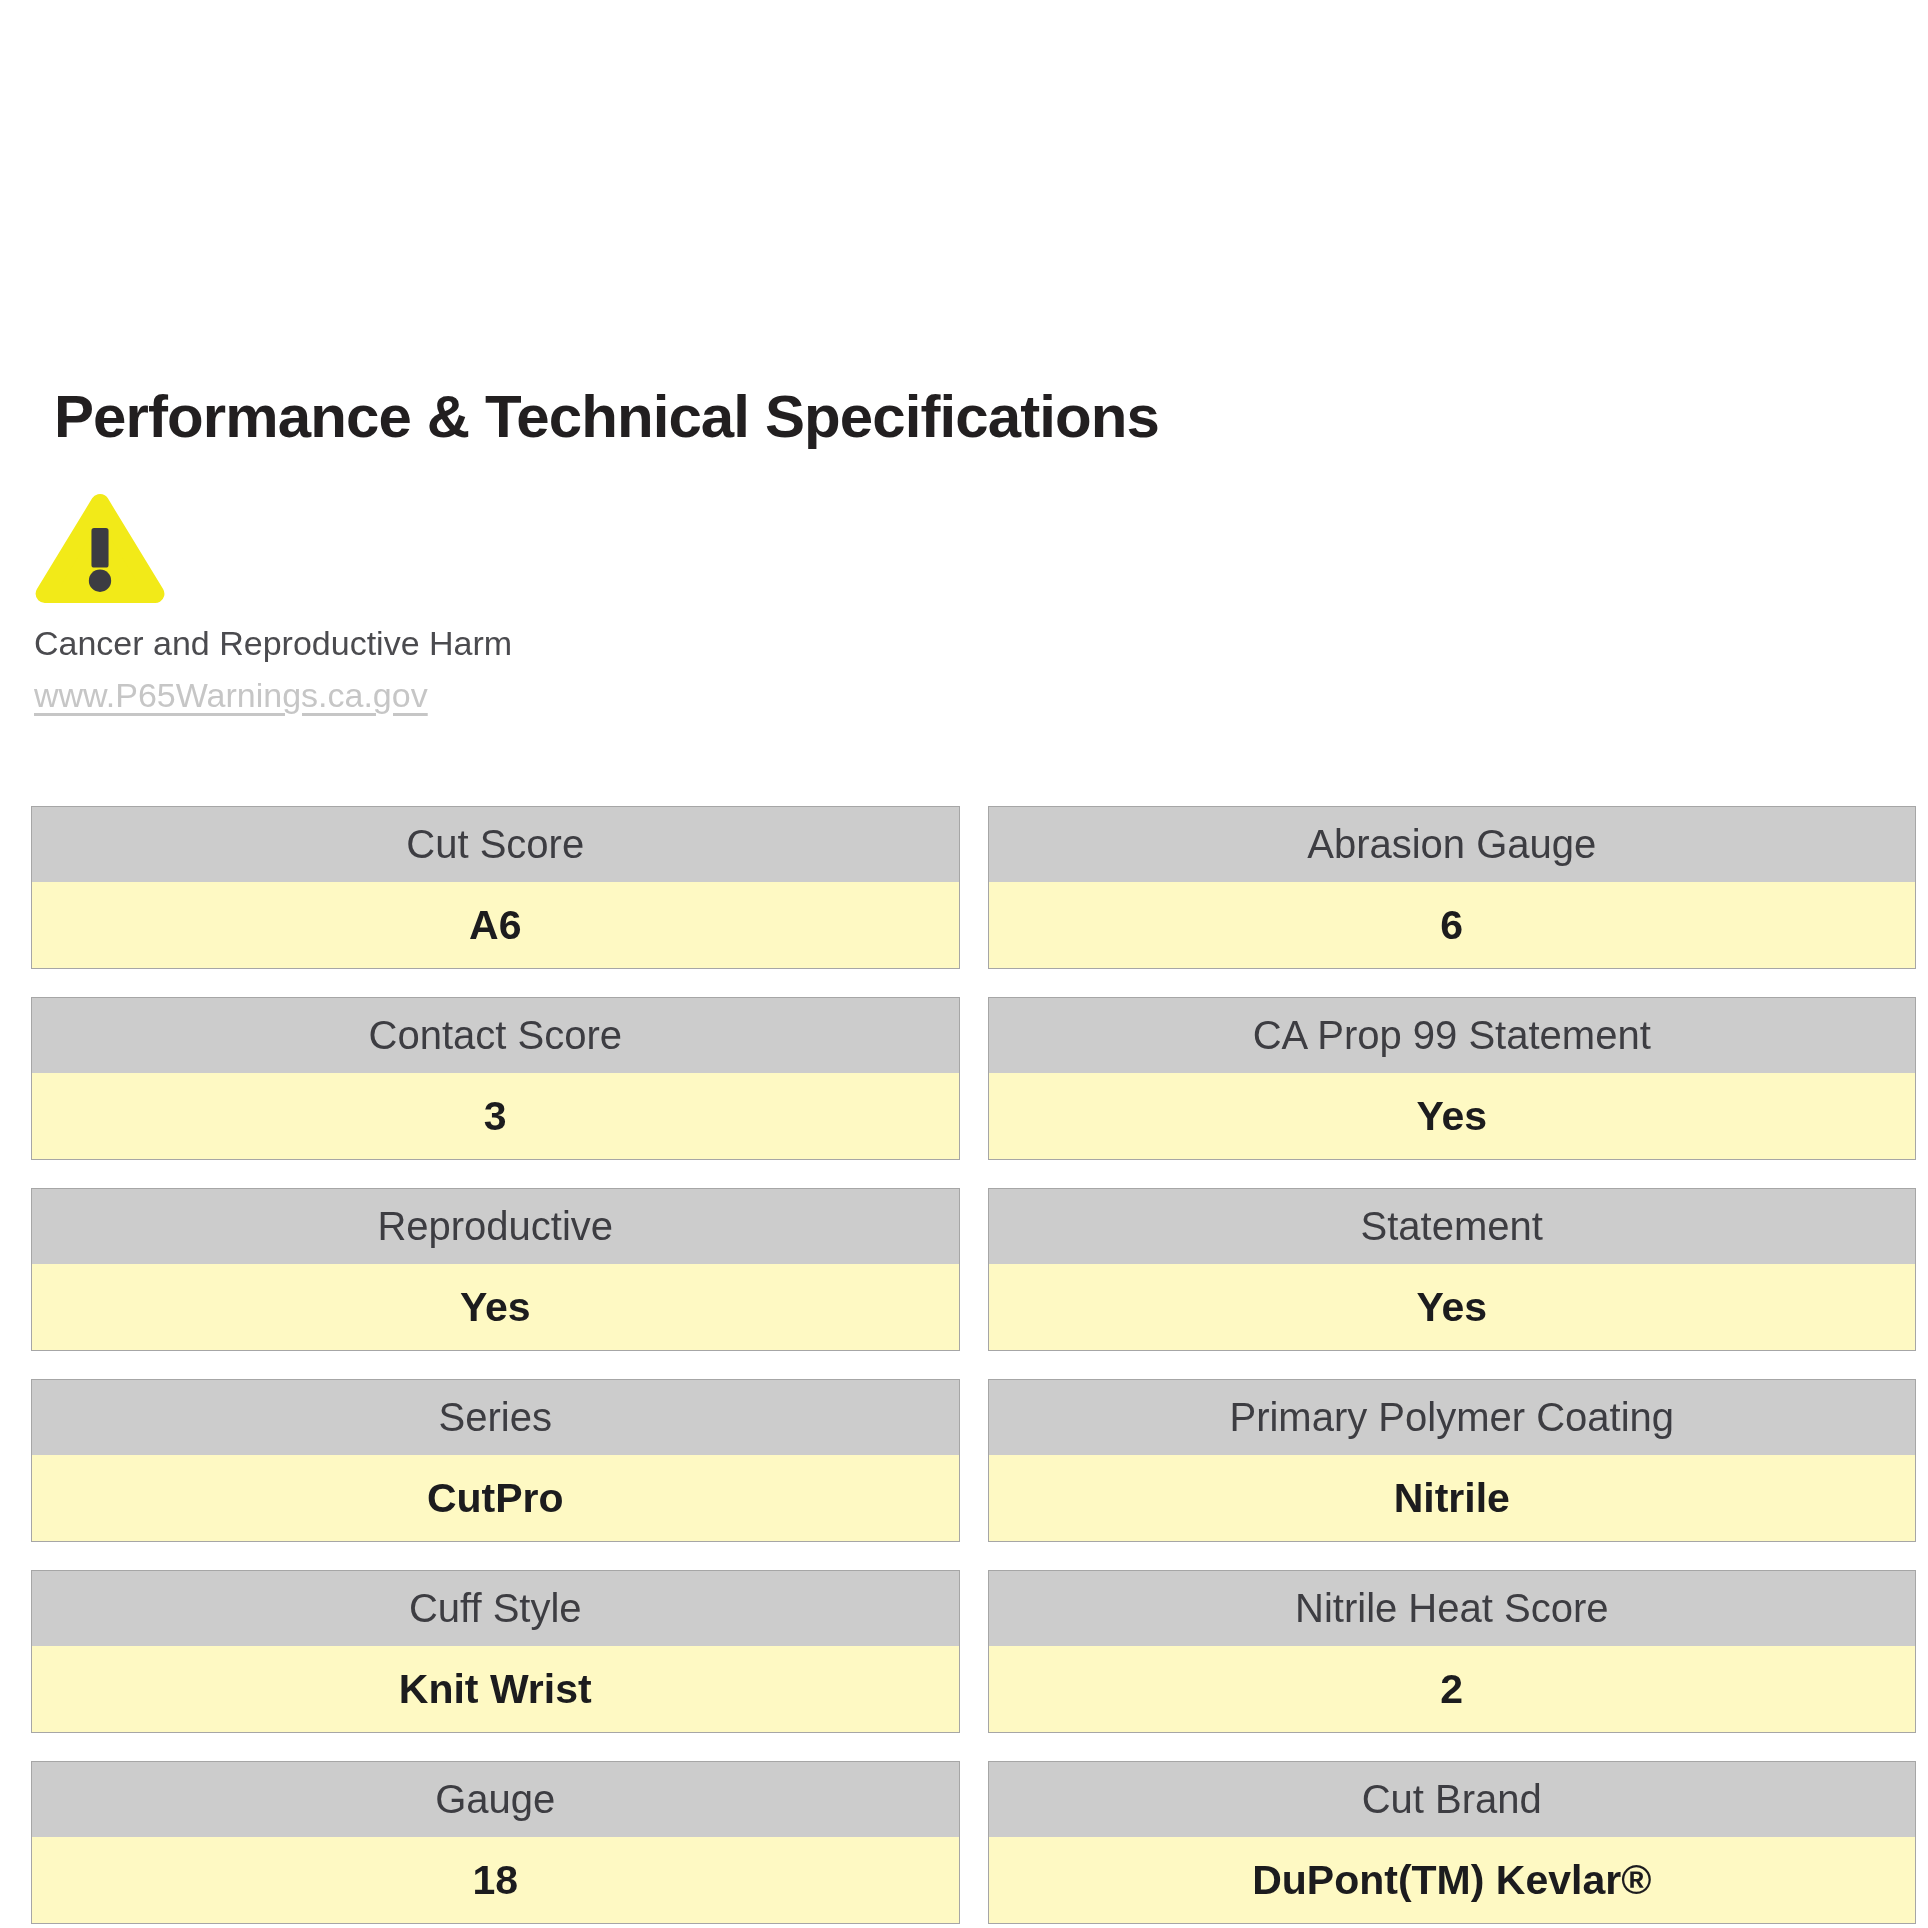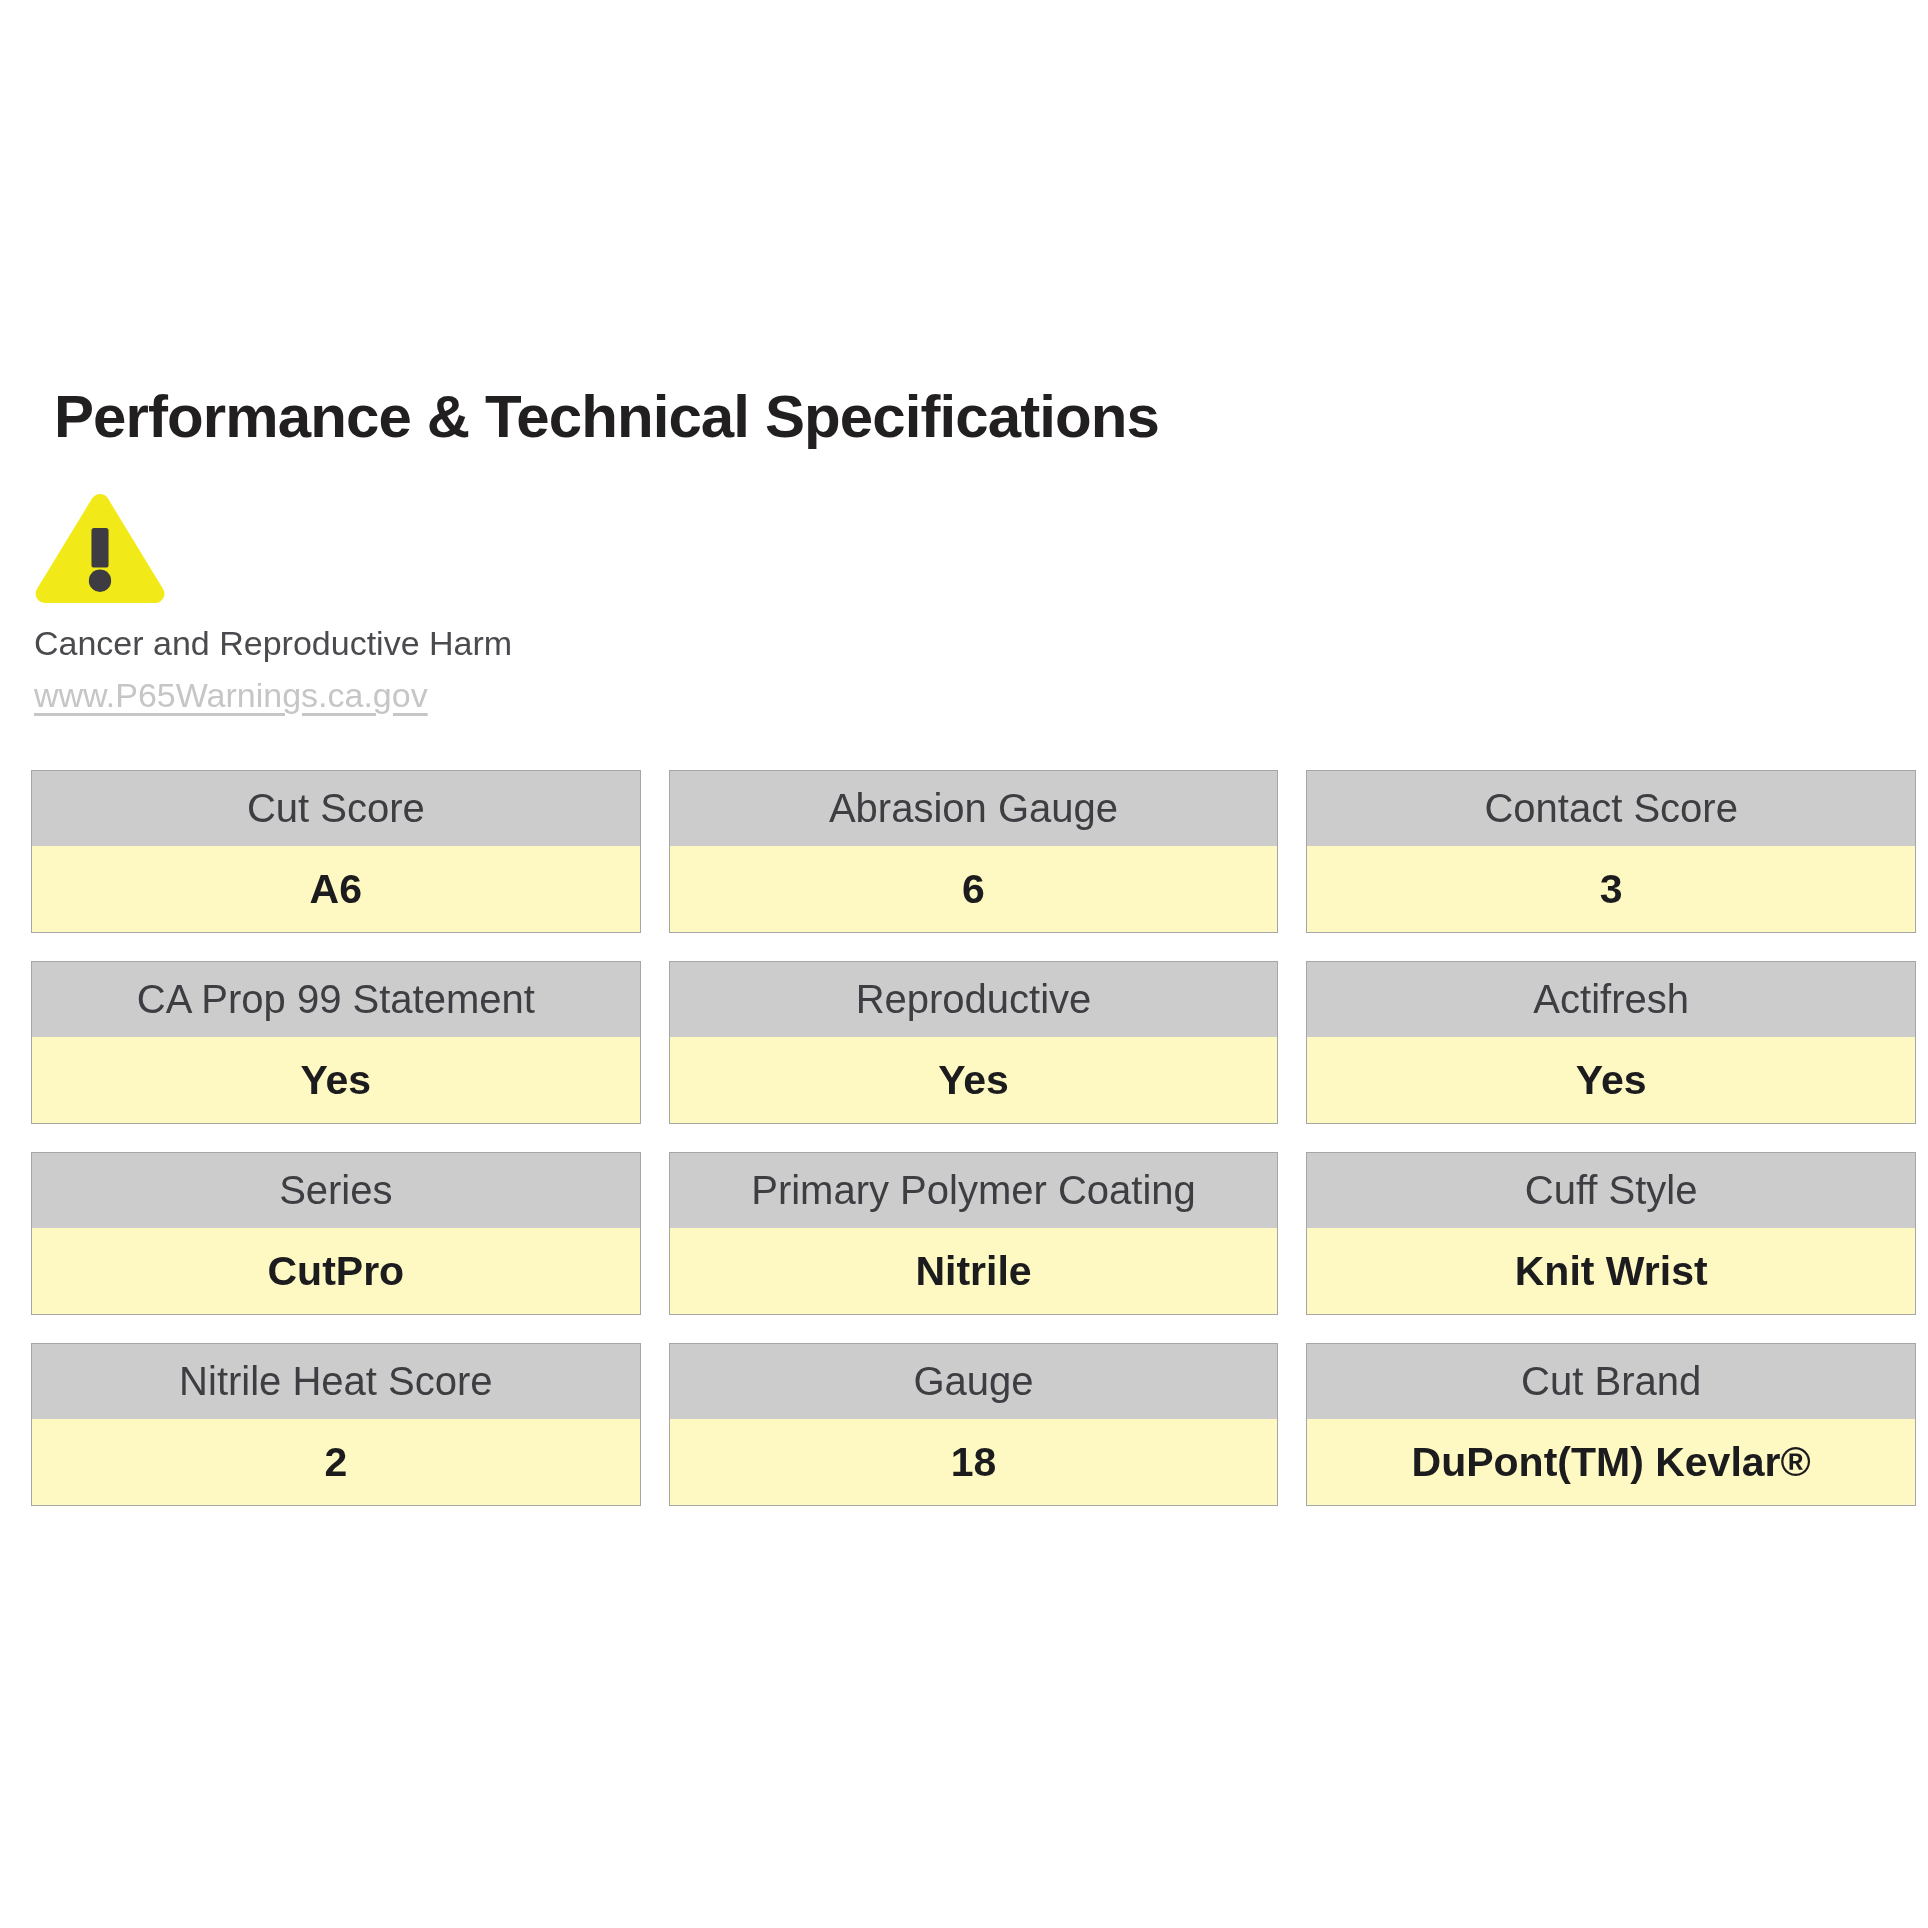--- a/index.html
+++ b/index.html
@@ -41,24 +41,24 @@
     font-size: 34px;
     line-height: 41px;
     color: var(--link-text, #c6c6c6);
     text-decoration: underline;
     text-underline-offset: 5.6px;
     cursor: pointer;
   }
   .spec-grid {
     position: absolute;
     left: 31px;
-    top: 770px;
+    top: 806px;
     width: 1885px;
     display: grid;
-    grid-template-columns: repeat(3, 1fr);
+    grid-template-columns: repeat(2, 1fr);
     column-gap: 28px;
     row-gap: 28px;
   }
   .card {
     border: 1.9px solid var(--card-border, #a6a6a6);
     background: #ffffff;
   }
   .card-header {
     height: 75px;
     background: var(--header-bg, #cccccc);
@@ -112,21 +112,21 @@
   </div>
   <div class="card">
     <div class="card-header">CA Prop 99 Statement</div>
     <div class="card-body">Yes</div>
   </div>
   <div class="card">
     <div class="card-header">Reproductive</div>
     <div class="card-body">Yes</div>
   </div>
   <div class="card">
-    <div class="card-header">Actifresh</div>
+    <div class="card-header">Statement</div>
     <div class="card-body">Yes</div>
   </div>
   <div class="card">
     <div class="card-header">Series</div>
     <div class="card-body">CutPro</div>
   </div>
   <div class="card">
     <div class="card-header">Primary Polymer Coating</div>
     <div class="card-body">Nitrile</div>
   </div>

